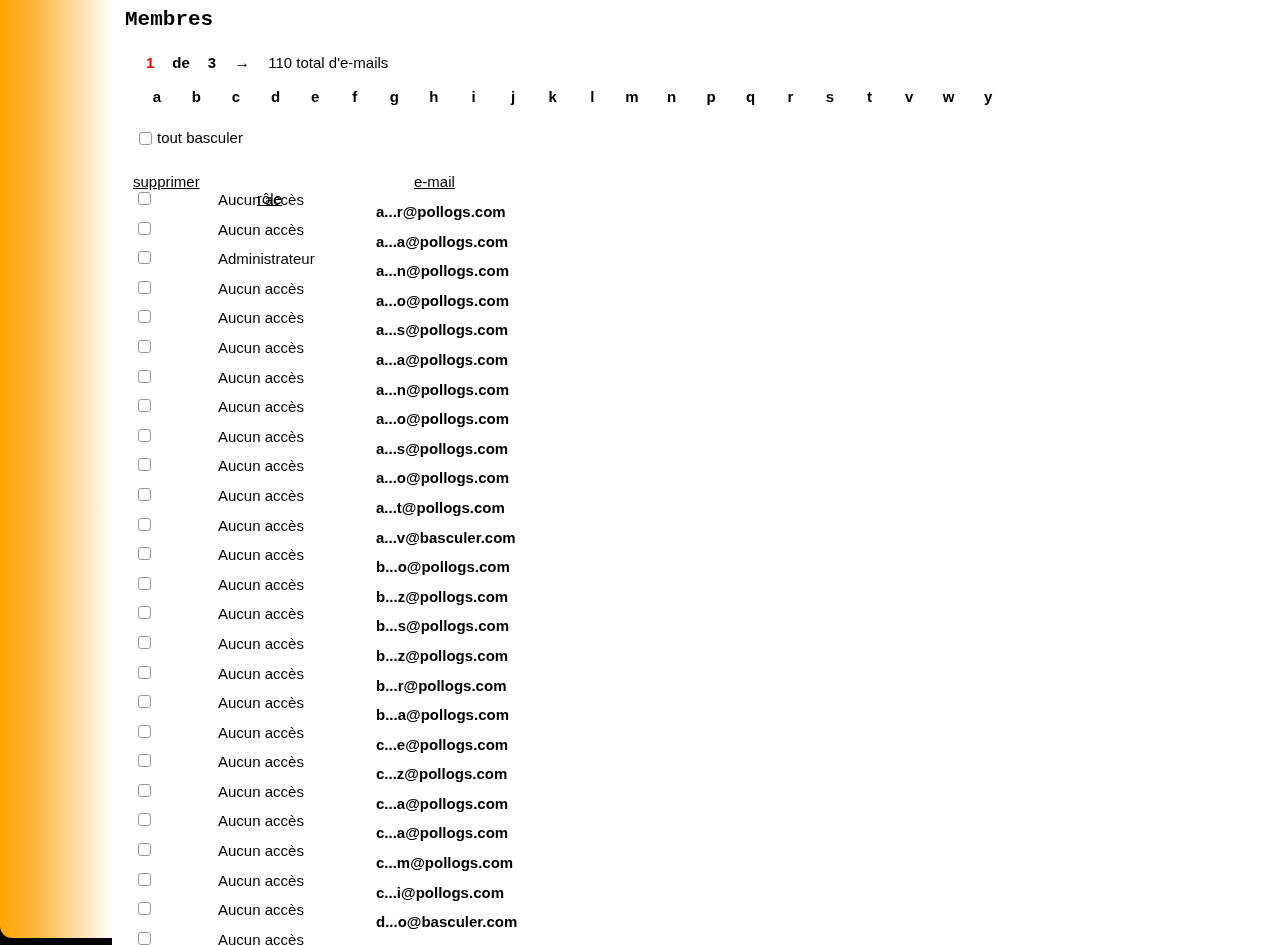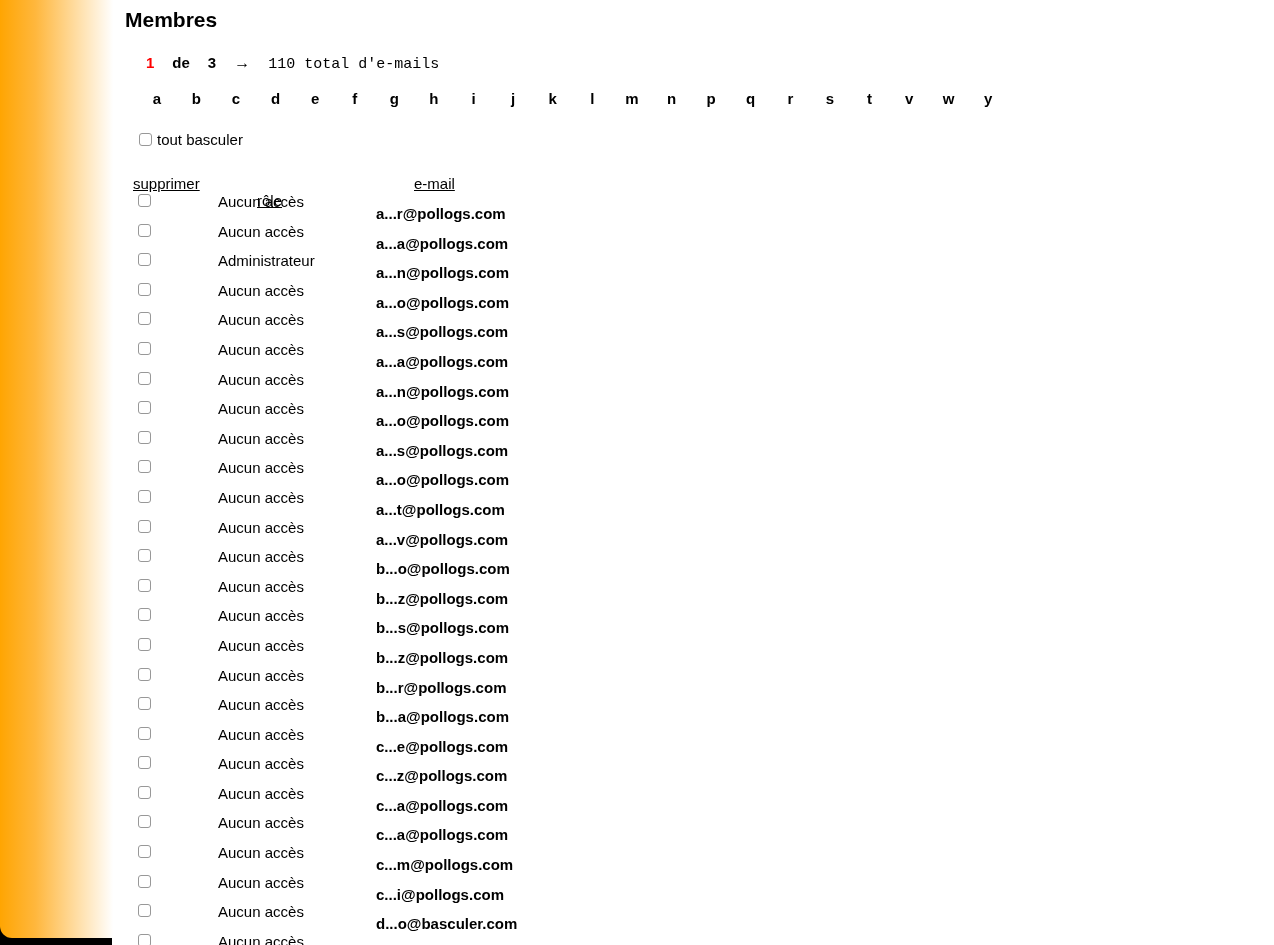--- a/index.html
+++ b/index.html
@@ -23,53 +23,54 @@
     border-bottom-left-radius: 12px;
   }
   .main {
     position: absolute; left: 125px; top: 0; right: 0;
   }
   .page-title {
     margin-top: 8px;
     font-size: 21px;
     line-height: 24px;
     font-weight: 700;
+    font-family: Liberation Mono, monospace;
   }
   .pagination {
     margin-top: 23px;
     display: flex;
     align-items: baseline;
     gap: 18px;
     padding-left: 21px;
     font-size: 15px;
     line-height: 15px;
   }
   .pg-current { color: #ff0000; font-weight: 700; }
   .pg-sep { font-weight: 700; text-align: right; }
   .pg-last { font-weight: 700; cursor: pointer; }
   .pg-arrow { font-size: 16px; cursor: pointer; }
-  .pg-total { padding-left: 0; font-family: Liberation Mono, monospace; }
+  .pg-total { padding-left: 0; }
   .alphabet {
     margin-top: 19px;
     display: flex;
     padding-left: 12px;
     font-size: 15px;
     line-height: 15px;
   }
   .alphabet .letter {
     width: 39.6px;
     text-align: center;
     font-weight: 700;
     cursor: pointer;
   }
   .toggle-all {
     margin-top: 26px;
     padding-left: 14px;
     display: flex;
-    align-items: center;
+    align-items: flex-end;
     font-size: 15px;
     line-height: 15px;
   }
   input[type="checkbox"] {
     appearance: none;
     -webkit-appearance: none;
     width: 13px; height: 13px;
     border: 1.5px solid #989898;
     border-radius: 3px;
     background: #fff;
@@ -200,21 +201,21 @@
         <span class="cell-email">a...o@pollogs.com</span>
       </div>
         <div class="member-row">
         <span><input type="checkbox" style=""></span>
         <span class="cell-role">Aucun accès</span>
         <span class="cell-email">a...t@pollogs.com</span>
       </div>
         <div class="member-row">
         <span><input type="checkbox" style=""></span>
         <span class="cell-role">Aucun accès</span>
-        <span class="cell-email">a...v@pollogs.com</span>
+        <span class="cell-email">a...v@basculer.com</span>
       </div>
         <div class="member-row">
         <span><input type="checkbox" style=""></span>
         <span class="cell-role">Aucun accès</span>
         <span class="cell-email">b...o@pollogs.com</span>
       </div>
         <div class="member-row">
         <span><input type="checkbox" style=""></span>
         <span class="cell-role">Aucun accès</span>
         <span class="cell-email">b...z@pollogs.com</span>

